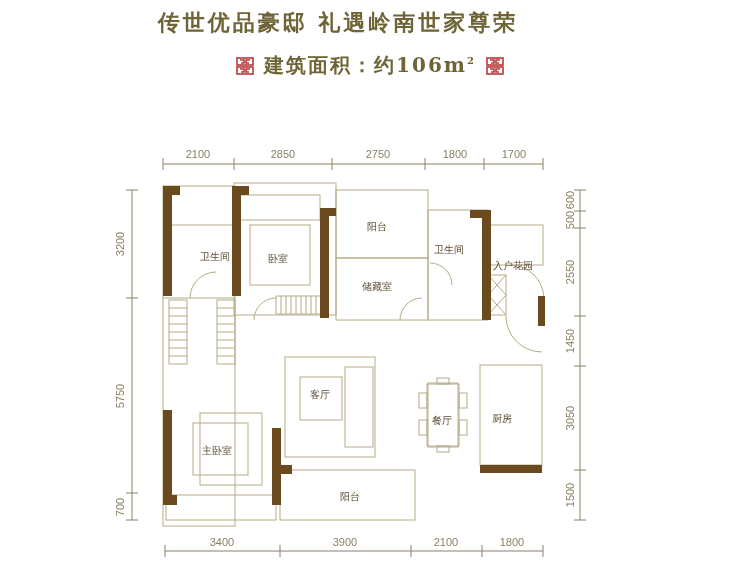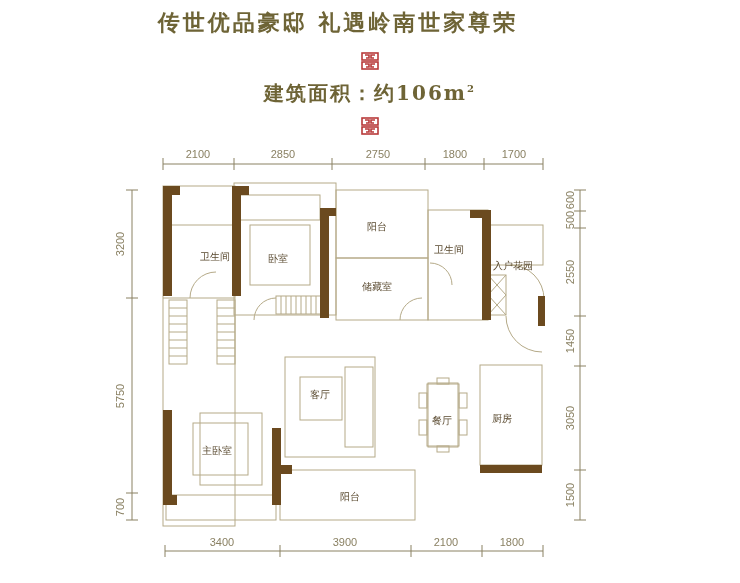--- a/index.html
+++ b/index.html
@@ -1,18 +1,18 @@
 <!DOCTYPE html>
 <html><head>
 <meta charset="utf-8">
 <style>
   html, body { margin:0; padding:0; background:#ffffff; }
   body { width:740px; height:583px; position:relative; overflow:hidden; font-family:"DejaVu Serif", serif; }
   .title { position:absolute; left:0; width:676px; top:8px; text-align:center; font-size:22px; color:#6e6436; letter-spacing:3px; font-weight:bold; }
-  .subtitle { position:absolute; left:0; width:740px; top:52px; text-align:center; font-size:20px; color:#6e6436; font-weight:bold; display:flex; justify-content:center; align-items:center; gap:10px;flex-direction:column; }
+  .subtitle { position:absolute; left:0; width:740px; top:52px; text-align:center; font-size:20px; color:#6e6436; font-weight:bold; display:flex; justify-content:center; align-items:center; gap:10px; }
   .subtitle .area { letter-spacing:2px; }
   .subtitle sup { font-size:10px; }
   .ornament { display:inline-block; width:18px; height:18px; }
   svg.plan { position:absolute; left:0; top:0; }
   .dim { font-family:"Liberation Sans", sans-serif; font-size:11px; fill:#8a8163; }
   .room { font-family:"DejaVu Sans", sans-serif; font-size:10px; fill:#5a4a30; }
 </style>
 </head>
 <body>
 

